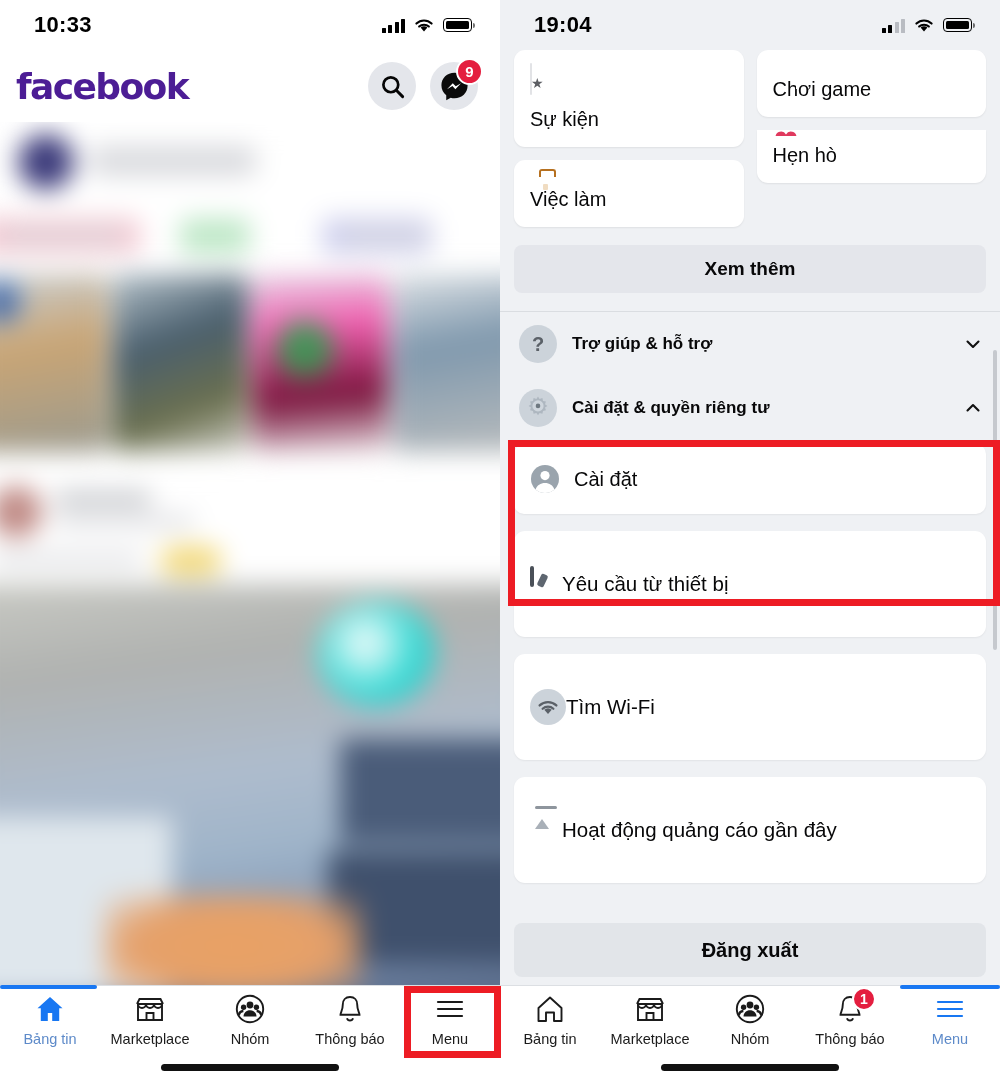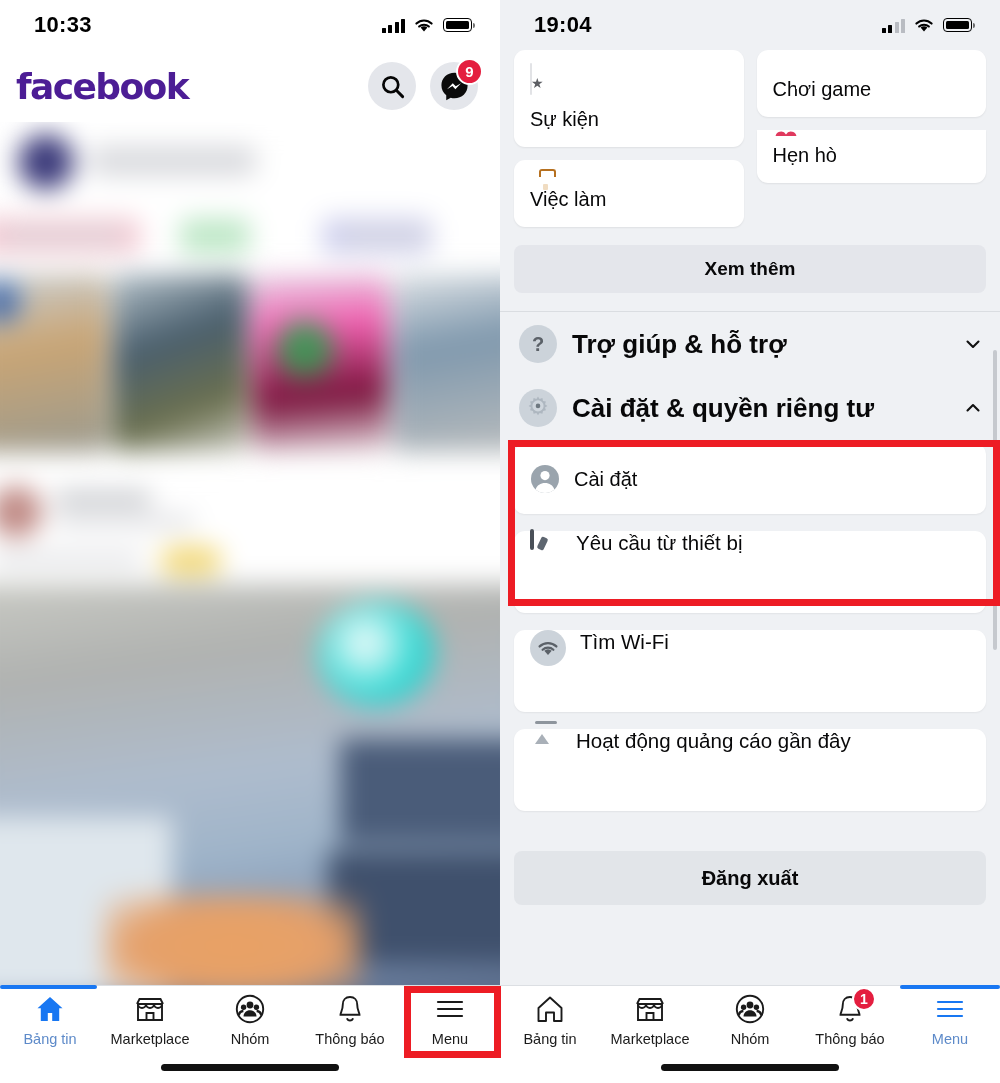--- a/index.html
+++ b/index.html
@@ -144,38 +144,38 @@
     display: flex; align-items: center; justify-content: center;
     font-size: 19px; font-weight: bold; color: #080809;
   }
 
   .section-div { height: 1px; background: #dadde1; margin-top: 18px; }
 
   .acc-row {
     height: 64px; display: flex; align-items: center; padding: 0 18px 0 19px; gap: 15px;
     background: #EFF1F4;
   }
-  .acc-row .rtitle { flex: 1; font-size: 26px; font-weight: bold; color: #080809; }
+  .acc-row .rtitle { flex: 1; font-size: 17px; font-weight: bold; color: #080809; }
   .round-ico {
     width: 38px; height: 38px; border-radius: 50%; background: #ccd3da;
     display: flex; align-items: center; justify-content: center;
     font-size: 20px; font-weight: bold; color: #5b6168; flex: none;
   }
   .chev { width: 18px; height: 18px; flex: none; }
 
   .sub-card {
     background: #fff; border-radius: 10px; margin: 4px 14px 0; height: 70px;
     display: flex; align-items: center; gap: 14px; padding: 0 16px;
     box-shadow: 0 1px 2px rgba(0,0,0,.06);
   }
   .sub-card .slabel { font-size: 20px; color: #080809; }
 
   .list-card {
-    background: #fff; border-radius: 11px; margin: 17px 14px 0; height: 82px;
-    display: flex; gap: 14px; padding: 0 16px;
+    background: #fff; border-radius: 11px; margin: 17px 14px 0; height: 106px;
+    display: flex; align-items: center; padding: 0 16px;
     box-shadow: 0 1px 2px rgba(0,0,0,.06);
   }
   .list-card .llabel { font-size: 20.5px; color: #080809; }
 
   .mini-ico { width: 32px; height: 32px; flex: none; }
   .phone-ico { width: 24px; height: 33px; border: 2.5px solid #4a5058; border-radius: 4px; background: #fff; position: relative; }
   .phone-ico::after { content: ""; position: absolute; left: 7px; top: 6px; width: 7px; height: 13px; background: #5e6670; transform: rotate(25deg); border-radius: 2px; }
   .ad-ico { width: 33px; height: 28px; background: #e3e6ea; border-radius: 4px; position: relative; }
   .ad-ico::before { content: ""; position: absolute; left: 5px; top: 5px; width: 0; height: 0; border-left: 7px solid transparent; border-right: 7px solid transparent; border-bottom: 10px solid #a9b0b8; }
   .ad-ico::after { content: ""; position: absolute; left: 5px; bottom: 5px; width: 22px; height: 3px; background: #8e959d; border-radius: 2px; }

